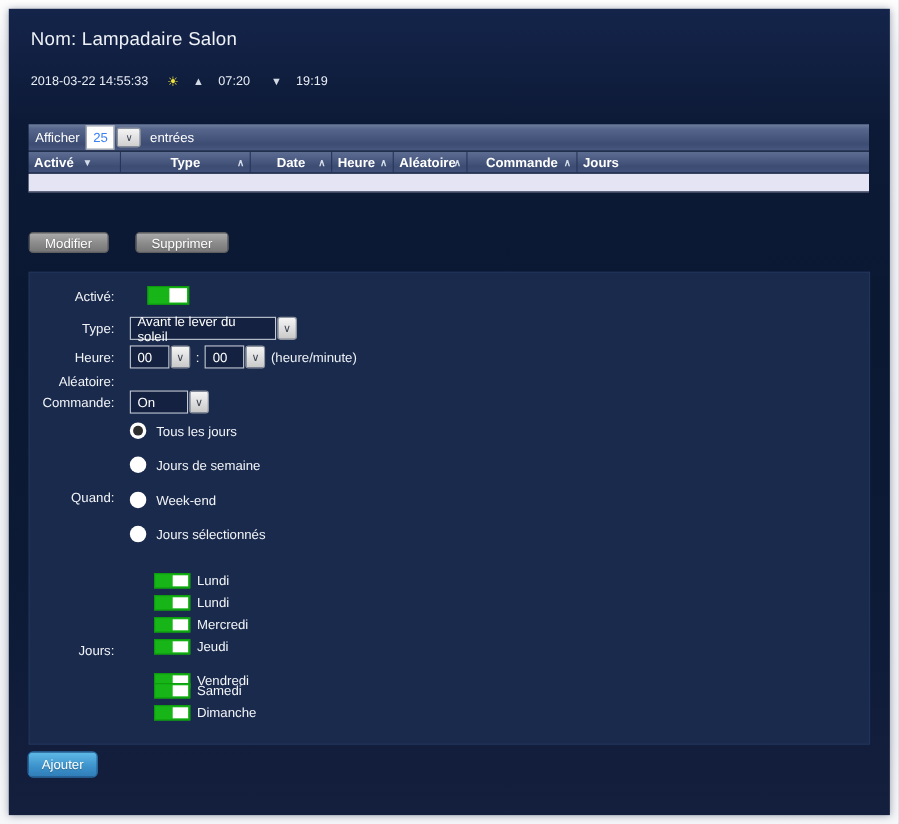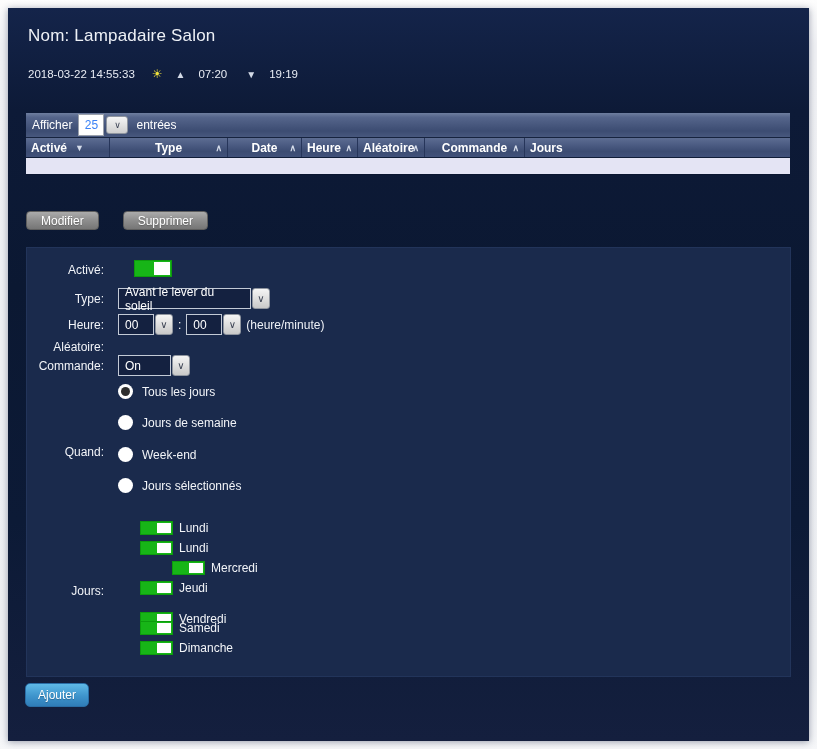--- a/index.html
+++ b/index.html
@@ -241,21 +241,21 @@
           <div class="knob"></div>
         </div>
       <span class="daylabel">Lundi</span>
     </div>
     <div class="ctrl" style="left:113px; top:293px;">
       <div class="toggle small">
           <div class="knob"></div>
         </div>
       <span class="daylabel">Lundi</span>
     </div>
-    <div class="ctrl" style="left:113px; top:313px;margin-left:32px;">
+    <div class="ctrl" style="left:113px; top:313px;">
       <div class="toggle small">
           <div class="knob"></div>
         </div>
       <span class="daylabel">Mercredi</span>
     </div>
     <div class="ctrl" style="left:113px; top:333px;">
       <div class="toggle small">
           <div class="knob"></div>
         </div>
       <span class="daylabel">Jeudi</span>

